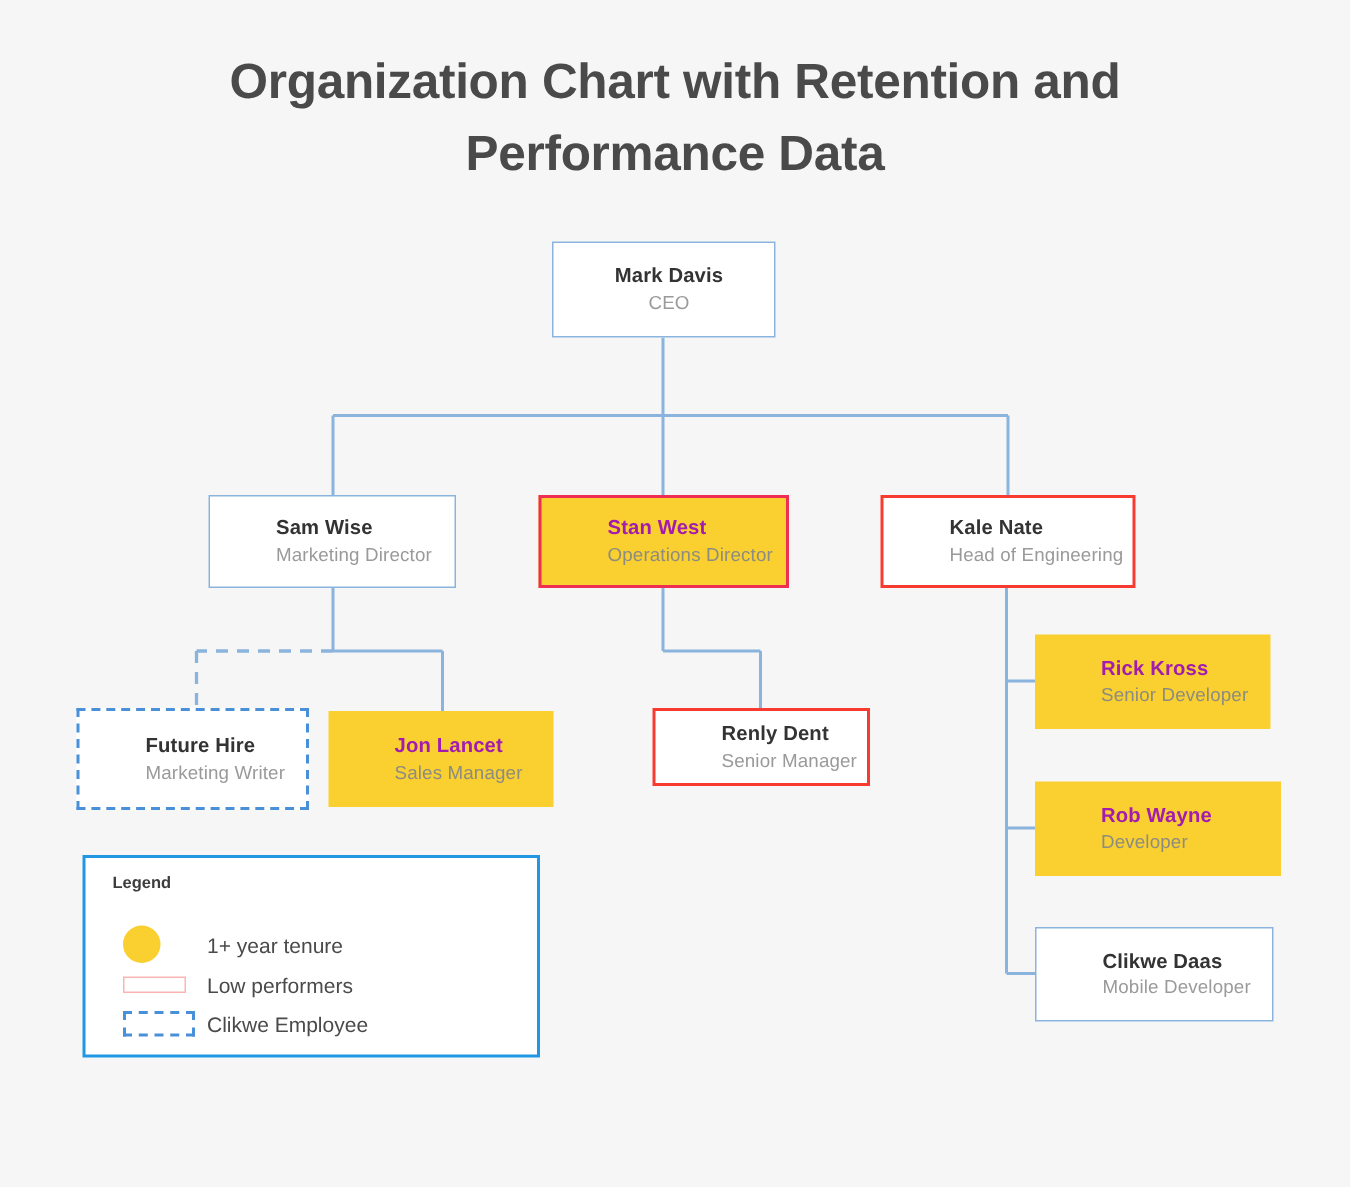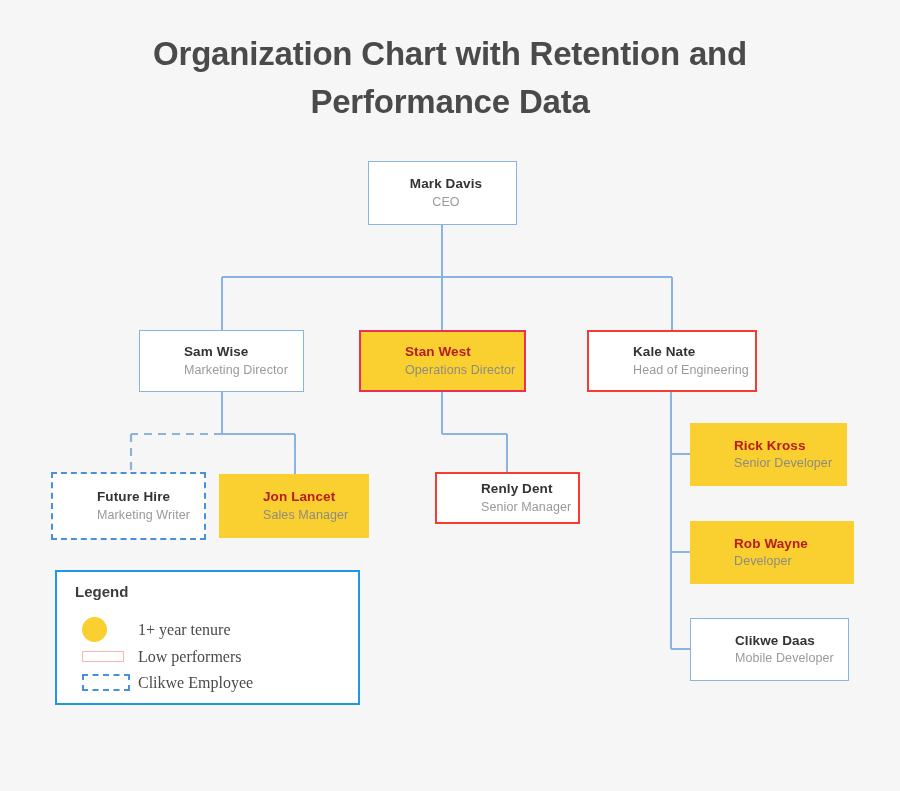--- a/index.html
+++ b/index.html
@@ -74,55 +74,54 @@
   }
 
   
   .v-plain  { border: 1.6px solid #8ab4dd; background: #ffffff; }
   .v-tenure { border: none; background: #facf30; }
   .v-low    { border: 2px solid #f83b31; background: #ffffff; }
   .v-tenure-low { border: 2.2px solid #ef2e54; background: #facf30; }
   .v-future { border: 2px dashed #4a90d9; background: #ffffff; }
 
   .v-tenure .rl, .v-tenure-low .rl { color: #8c8c80; }
-  .v-tenure .nm, .v-tenure-low .nm { color: #b91c1c; }
+  .v-tenure .nm, .v-tenure-low .nm { color: #a21caf; }
 
   
   #legend {
     position: absolute;
     left: 55px;
     top: 570px;
     width: 305px;
     height: 135px;
     box-sizing: border-box;
     border: 2.4px solid #2196e3;
     background: #ffffff;
   }
   #legend-title {
     position: absolute;
     left: 18px;
     top: 11px;
-    font-size: 15px;
+    font-size: 11px;
     font-weight: bold;
     color: #3d3d3d;
   }
   .legend-row {
     position: absolute;
     left: 18px;
     height: 22px;
     display: flex;
     align-items: center;
   }
   .legend-row .lbl {
     position: absolute;
     left: 63px;
-    font-size: 16px;
+    font-size: 14px;
     color: #4a4a4a;
     white-space: nowrap;
-    font-family: Liberation Serif, serif;
   }
   .swatch { position: absolute; left: 7px; }
   .sw-dot {
     width: 25px; height: 25px;
     border-radius: 50%;
     background: #facf30;
     top: -2px;
   }
   .sw-low {
     width: 42px; height: 11px;

